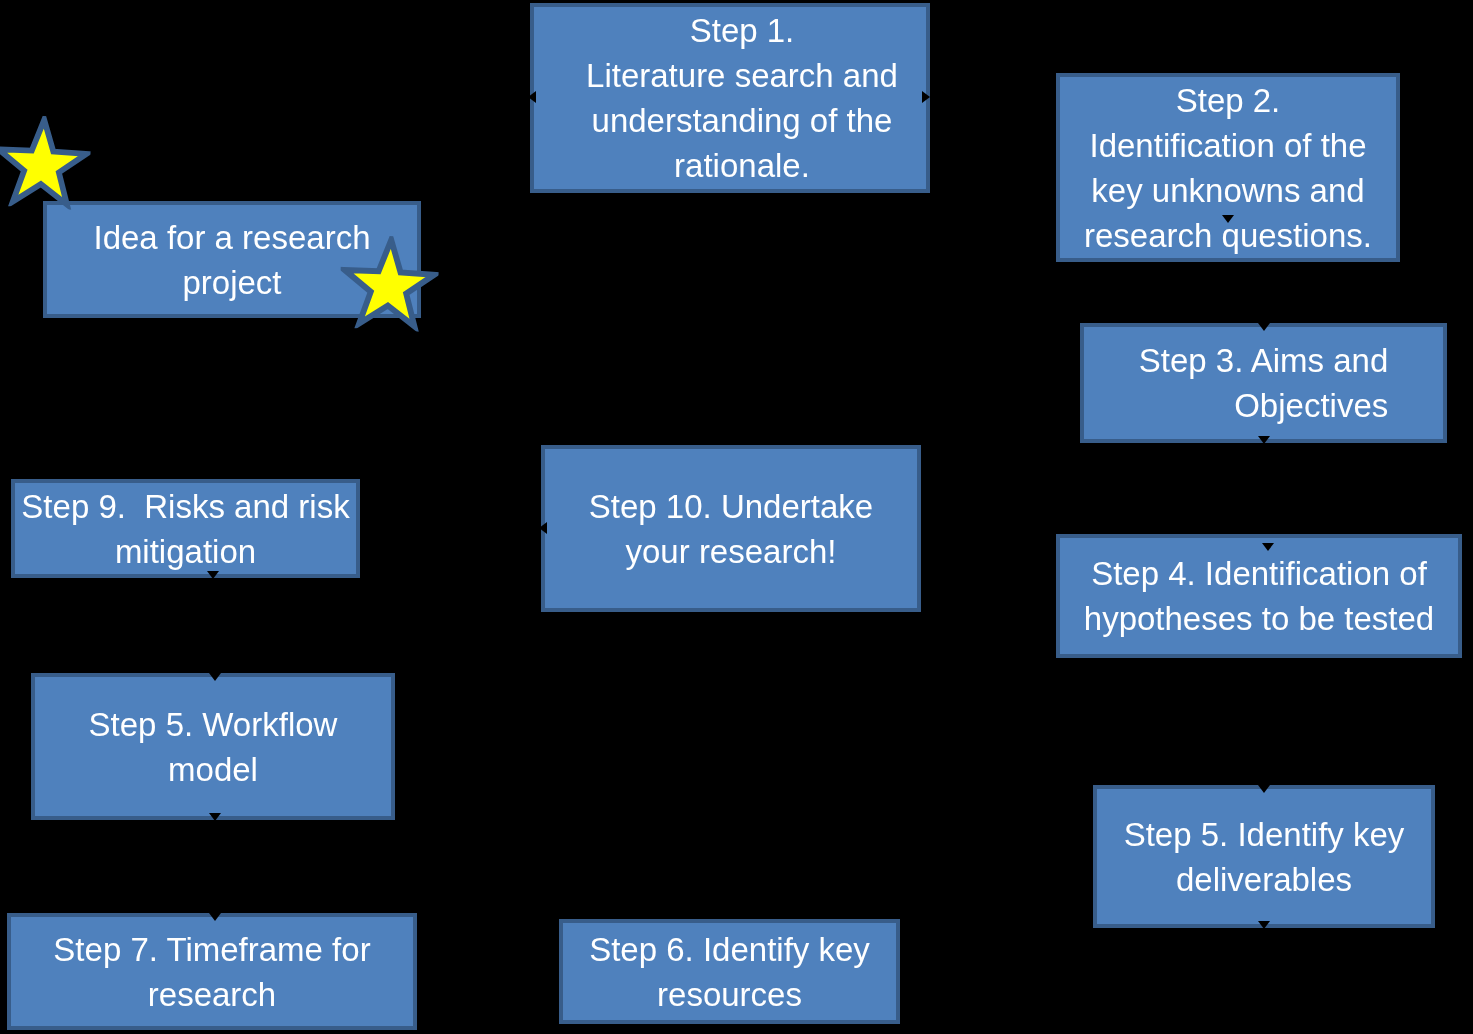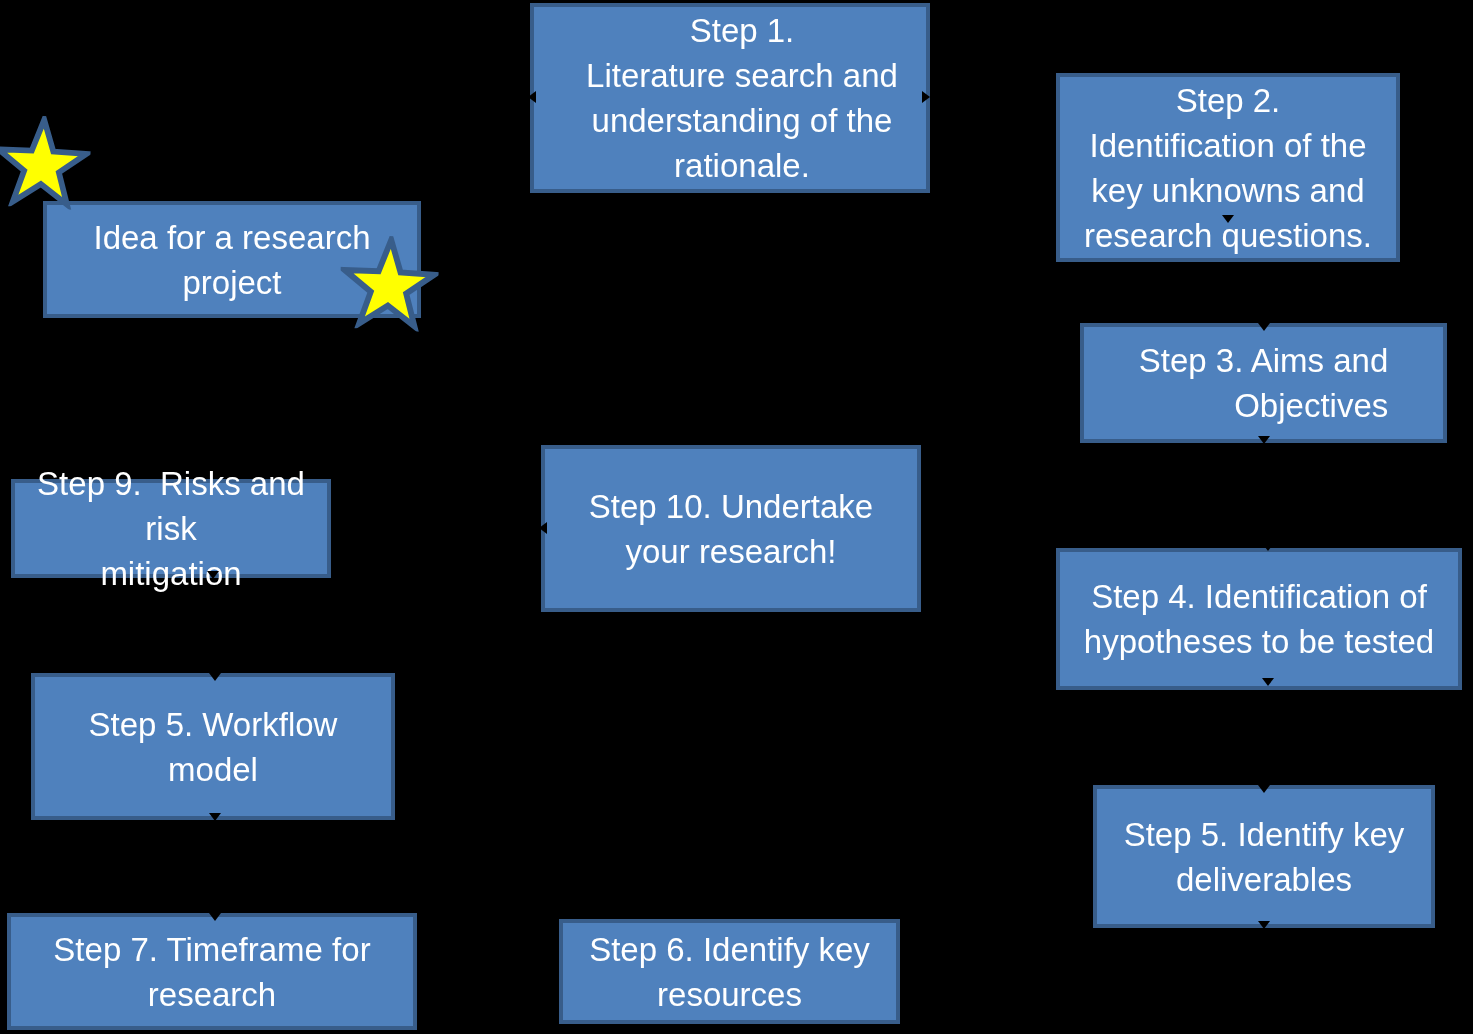--- a/index.html
+++ b/index.html
@@ -27,26 +27,26 @@
     text-align: center;
     font-size: 33px;
     line-height: 45px;
     white-space: pre-wrap;
   }
   
   #node-idea   { left: 43px;   top: 176px; width: 378px; height: 117px; margin-top: 25px; }
   #node-step1  { left: 530px;  top: 3px;   width: 400px; height: 190px; padding-left: 24px; }
   #node-step2  { left: 1056px; top: 33px;  width: 344px; height: 189px; margin-top: 40px; }
   #node-step3  { left: 1080px; top: 323px; width: 367px; height: 120px; text-align: right; }
-  #node-step4  { left: 1056px; top: 548px; width: 406px; height: 142px; }
+  #node-step4  { left: 1056px; top: 534px; width: 406px; height: 124px; }
   #node-step5  { left: 1093px; top: 785px; width: 342px; height: 143px; }
   #node-step6  { left: 559px;  top: 919px; width: 341px; height: 105px; }
   #node-step7  { left: 7px;   top: 913px; width: 410px; height: 117px; }
   #node-step8  { left: 31px;   top: 673px; width: 364px; height: 147px; }
-  #node-step9  { left: 11px;   top: 479px; width: 320px; height: 99px;  }
+  #node-step9  { left: 11px;   top: 479px; width: 349px; height: 99px;  }
   #node-step10 { left: 541px;  top: 445px; width: 380px; height: 167px; }
 
   .star {
     position: absolute;
     pointer-events: none;
   }
   #star-1 { left: -6px;  top: 116px; width: 96px; height: 92px; transform: rotate(3deg); }
   #star-2 { left: 340px; top: 236px; width: 98px; height: 94px; transform: rotate(3deg); }
 
   

